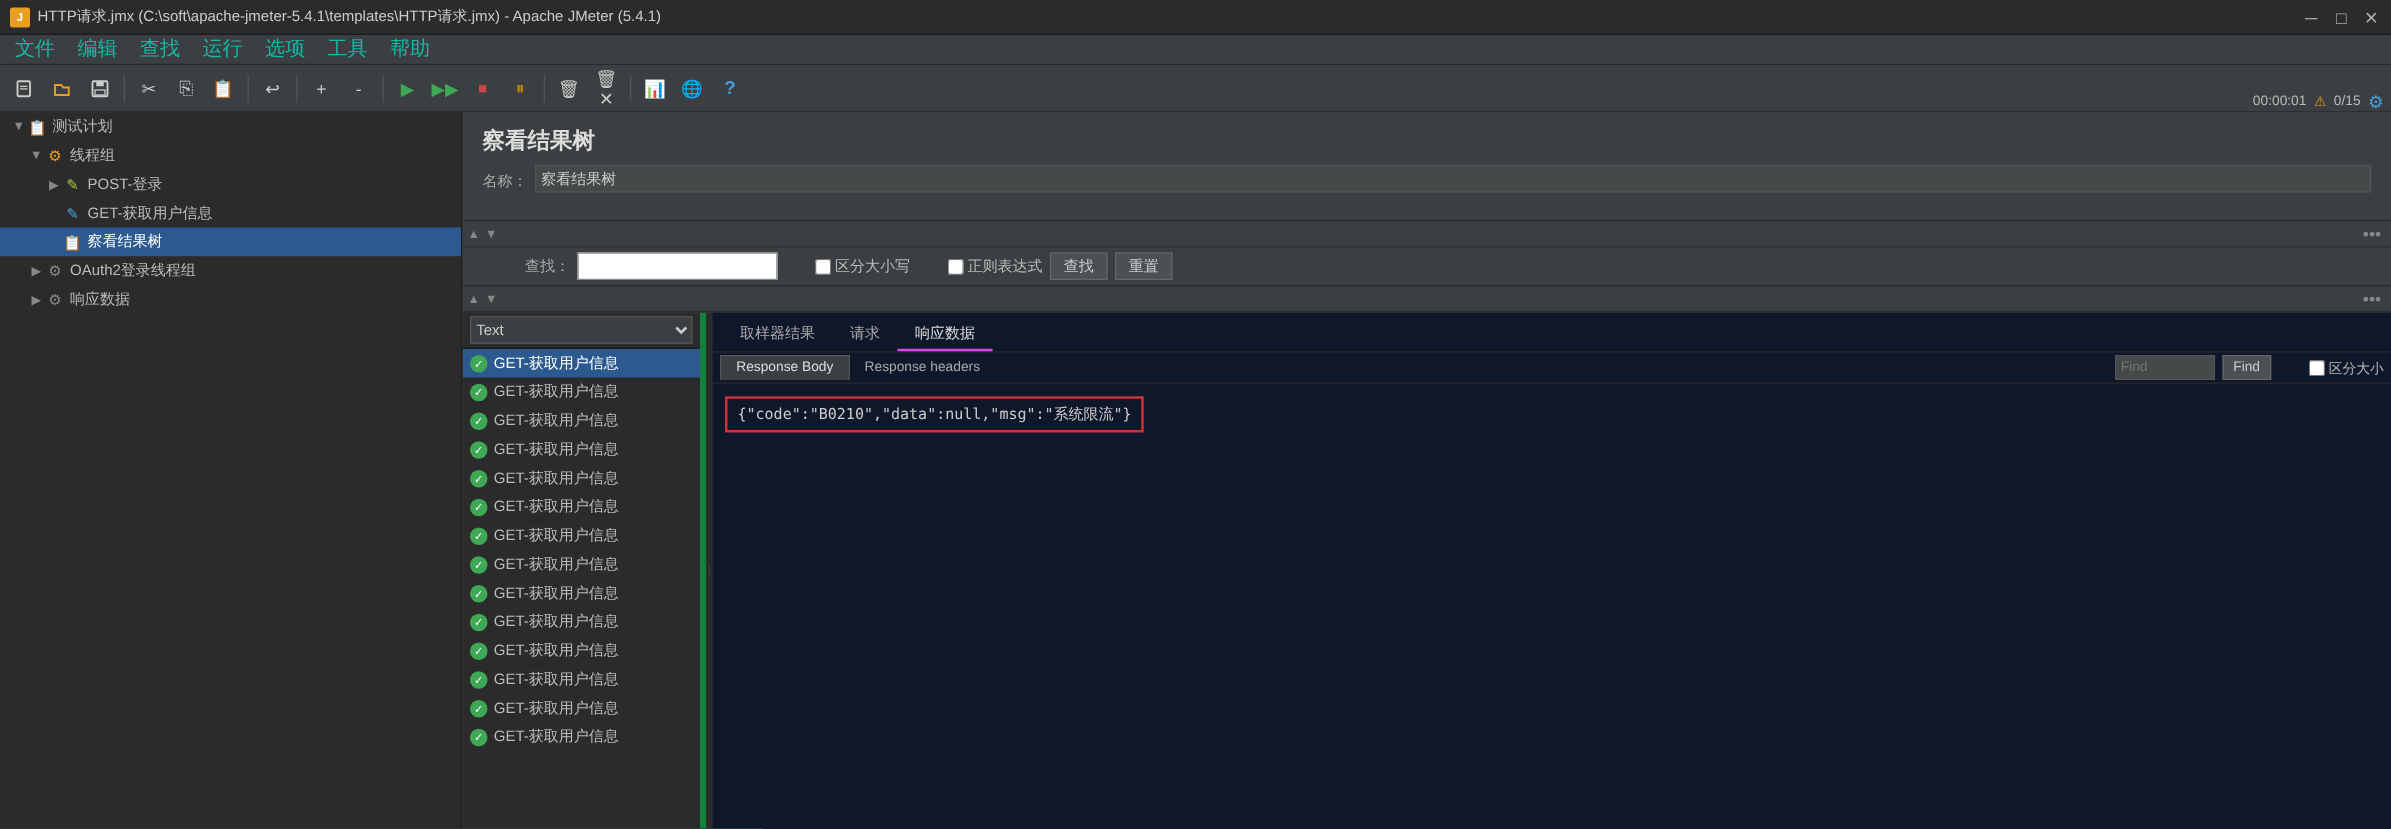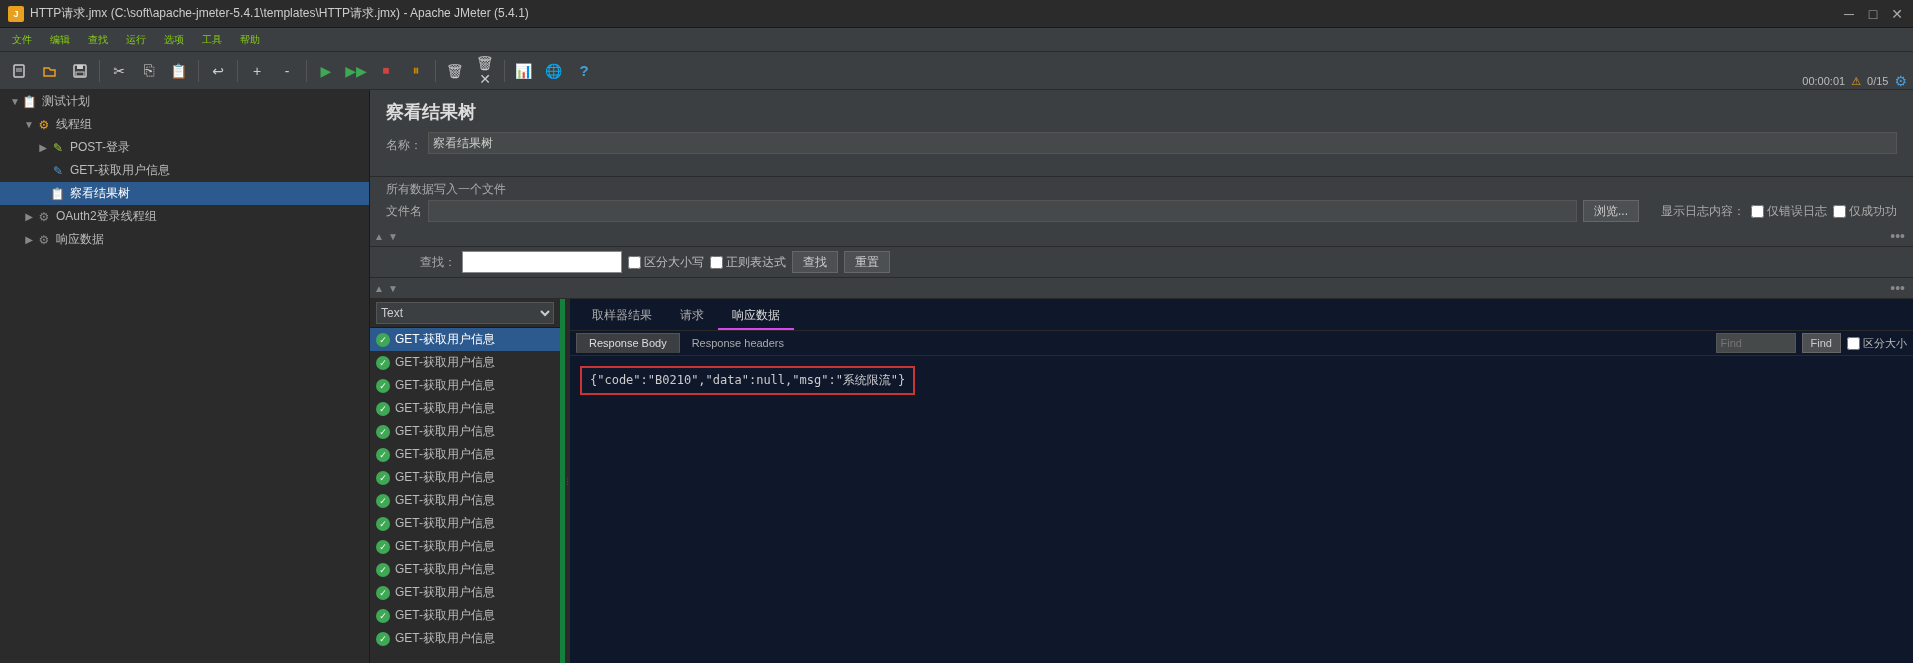--- a/index.html
+++ b/index.html
@@ -54,22 +54,22 @@
       height: 24px;
       display: flex;
       align-items: center;
       padding: 0 4px;
       border-bottom: 1px solid #2a2a2a;
       gap: 2px;
     }
     .menu-item {
       padding: 2px 8px;
       cursor: pointer;
-      color: #84cc16;
-      font-size: 10px;
+      color: #14b8a6;
+      font-size: 16px;
       border-radius: 2px;
     }
 
     
     #toolbar {
       background: #3c3f41;
       height: 38px;
       display: flex;
       align-items: center;
       padding: 0 6px;
@@ -229,21 +229,21 @@
     }
     #search-input {
       width: 160px;
       background: #fff;
       border: 1px solid #888;
       color: #333;
       padding: 2px 4px;
       font-size: 12px;
       height: 22px;
     }
-    .search-check { display: flex; align-items: center; gap: 3px; font-size: 12px; color: #bbb; }
+    .search-check { display: flex; align-items: center; gap: 3px; font-size: 12px; color: #bbb; margin-left: 24px; }
     .search-check input { margin: 0; }
 
     
     #bottom-split {
       flex: 1;
       display: flex;
       overflow: hidden;
     }
 
     
@@ -538,37 +538,20 @@
   <div id="right-panel">
 
     <div id="rp-header">
       <div id="rp-title">察看结果树</div>
       <div class="form-row">
         <span class="form-label">名称：</span>
         <input class="form-input" type="text" value="察看结果树" style="">
       </div>
     </div>
 
-    <div id="file-section">
-      <div>所有数据写入一个文件</div>
-      <div id="file-row">
-        <span style="width:36px; color:#aaa;">文件名</span>
-        <input id="file-input" type="text" style="">
-        <button class="btn-small">浏览...</button>
-        <span style="margin-left:16px;">显示日志内容：</span>
-        <label class="form-check-label">
-          <input type="checkbox" style="">
-          <span>仅错误日志</span>
-        </label>
-        <label class="form-check-label">
-          <input type="checkbox" style="">
-          <span>仅成功功</span>
-        </label>
-      </div>
-    </div>
 
     <div style="display:flex; align-items:center; padding: 2px 4px; border-bottom: 1px solid #2a2a2a;">
       <span style="font-size:10px; color:#888; margin-right:4px;">▲</span>
       <span style="font-size:10px; color:#888;">▼</span>
       <button class="dots-btn" style="margin-left:auto;">•••</button>
     </div>
 
     <div id="search-row">
       <span style="color:#aaa;">查找：</span>
       <input id="search-input" type="text" style="">

